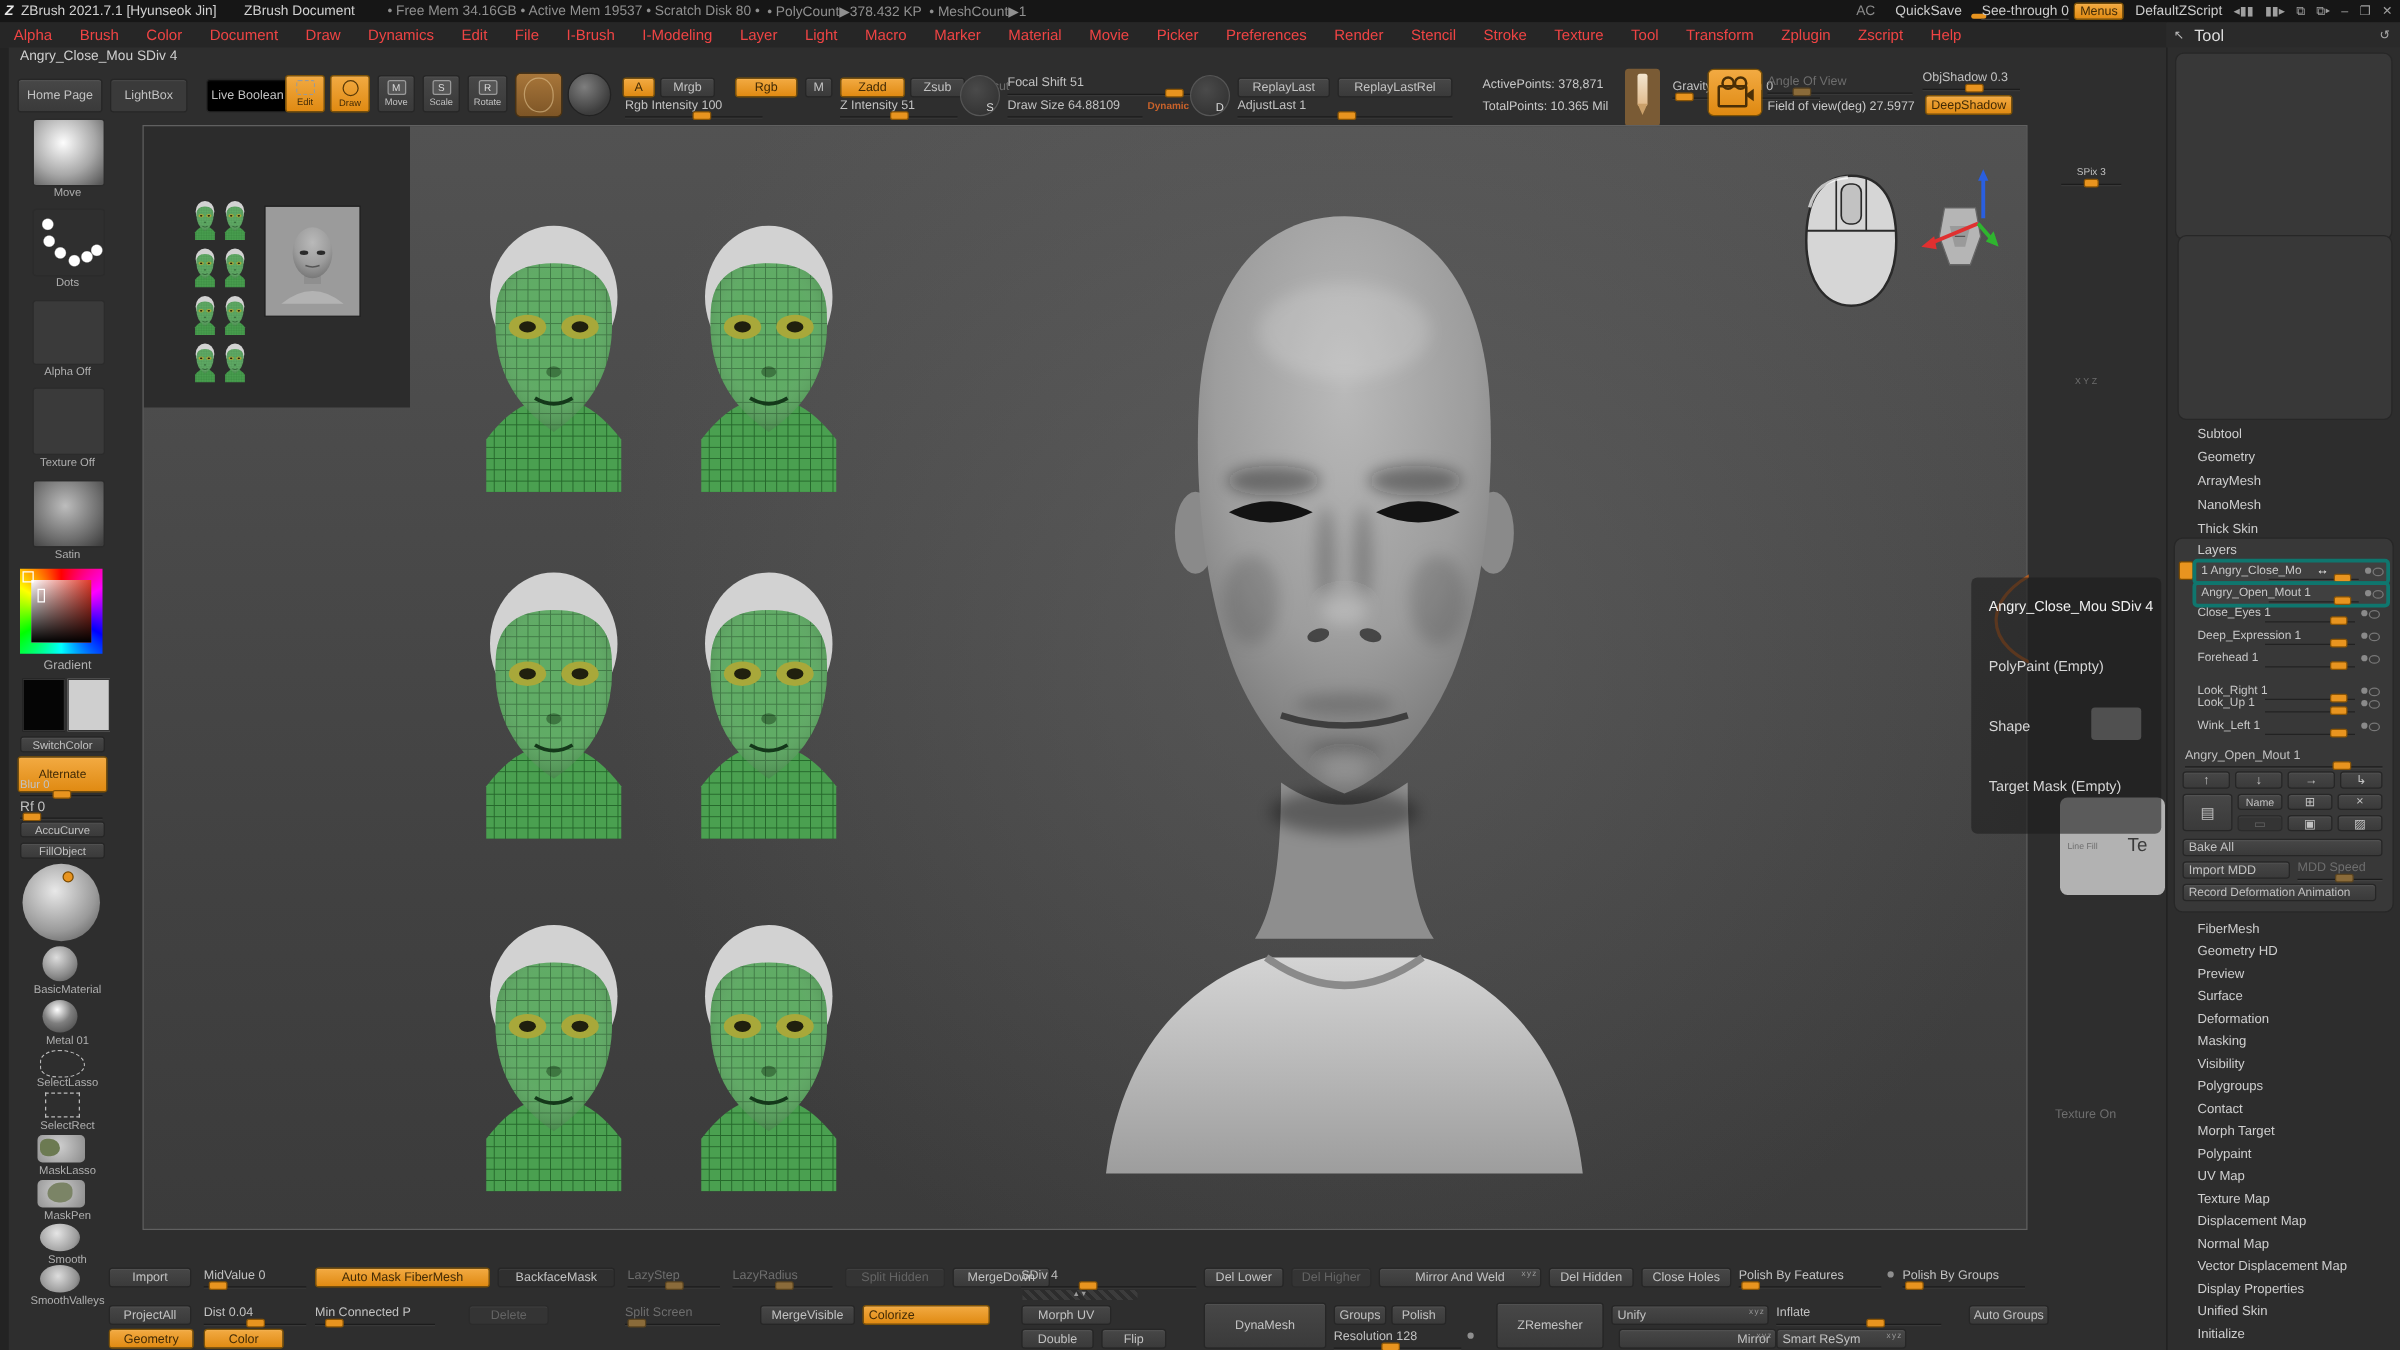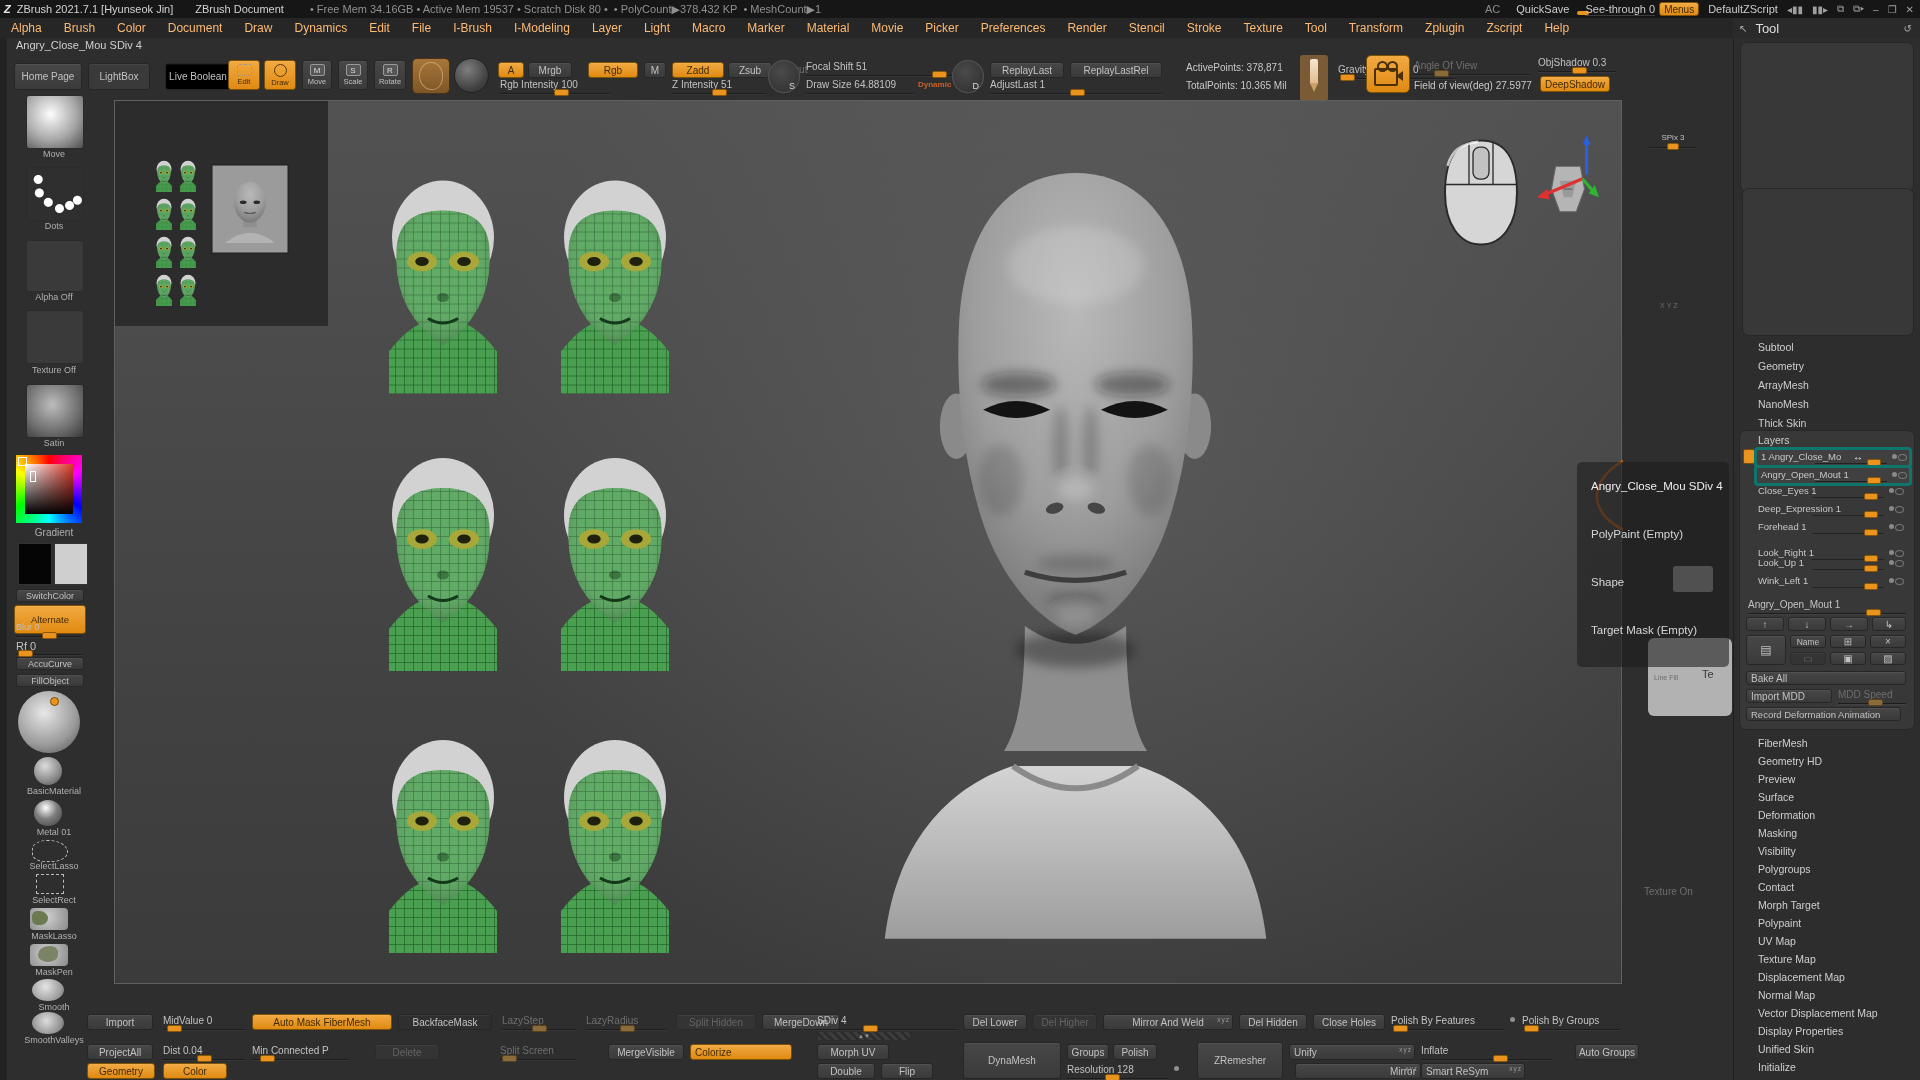--- a/index.html
+++ b/index.html
@@ -7,21 +7,21 @@
   .abs{position:absolute}
   .btn{position:absolute;background:linear-gradient(#474747,#3a3a3a);border:1px solid #262626;border-radius:3px;box-shadow:inset 0 1px 0 rgba(255,255,255,.06);color:#c2c2c2;font-size:10px;display:flex;align-items:center;justify-content:center;white-space:nowrap;box-sizing:border-box;height:16px;padding:0 4px;overflow:hidden}
   .btn.orange{background:linear-gradient(#f2aa42,#e08a12);color:#412a05;border-color:#7d5206}
   .btn.dimb{background:#343434;color:#646464;border-color:#2b2b2b}
   .dimt{color:#6e6e6e}
   .sl{position:absolute;font-size:10px;color:#c2c2c2;white-space:nowrap;height:15px}
   .sl .tr{position:absolute;left:0;bottom:0;height:1px;background:#1c1c1c;box-shadow:0 1px 0 rgba(255,255,255,.05);width:100%}
   .sl b{position:absolute;bottom:-2px;width:13px;height:5px;background:#e8941f;border:1px solid #8a5506;border-radius:2px}
   .sl.dim,.sl.dim b{color:#666}
   .sl.dim b{background:#8a6b3a;border-color:#5a4420}
-  .mi{padding:0 11px;color:#fdba74;font-size:12px;cursor:default}
+  .mi{padding:0 11px;color:#ef4444;font-size:12px;cursor:default}
   .sect{position:absolute;left:1758px;font-size:10.5px;color:#cfcfcf;width:150px}
   .group{position:absolute;background:#383838;border:1px solid #272727;border-radius:7px}
   .lrow{position:absolute;left:1754px;width:152px;height:15px}
   .lrow .lname{position:absolute;left:4px;top:1px;font-size:9.5px;color:#c8c8c8}
   .lrow .ltrack{position:absolute;left:58px;right:22px;bottom:1px;height:1px;background:#222}
   .lrow .lh{position:absolute;right:28px;bottom:-1px;width:12px;height:5px;background:#e8941f;border:1px solid #8a5506;border-radius:2px}
   .lrow .ldot{position:absolute;right:12px;top:4px;width:5px;height:5px;border-radius:50%;background:#8a8a8a}
   .lrow .leye{position:absolute;right:2px;top:4px;width:7px;height:5px;border:1px solid #777;border-radius:50%}
   .lrow.selrow{border:3px solid #0f766e;border-radius:4px;background:#404040}
   .thumb{position:absolute;left:18px;width:56px;background:#454545;border:1px solid #2b2b2b;border-radius:3px}
@@ -358,21 +358,21 @@
     <span class="popitem" style="top:162px">Target Mask (Empty)</span>
   </div>
 
   <div class="abs" style="left:1640px;top:90px;width:96px;height:900px">
 
     <div class="sl" style="left:9px;top:43px;width:48px;font-size:8px;text-align:center"><span>SPix 3</span><span class="tr"></span><b style="left:18px;width:10px"></b></div>
 
     <div class="abs dimt" style="left:20px;top:212px;font-size:7px;letter-spacing:2px">XYZ</div>
 
     <div class="abs" style="left:8px;top:548px;width:84px;height:78px;background:#c9c9c9;border-radius:6px;opacity:.85"></div>
-    <span class="abs" style="left:62px;top:578px;color:#3a3a3a;font-size:11px">Te</span>
+    <span class="abs" style="left:62px;top:578px;color:#3a3a3a;font-size:15px">Te</span>
 
     <div class="abs dimt" style="left:14px;top:584px;font-size:7px">Line Fill</div>
 
     <span class="abs dimt" style="left:4px;top:796px;font-size:10px">Texture On</span>
   </div>
 
   <div class="abs" style="left:1733px;top:38px;width:187px;height:1042px;background:#2d2d2d;border-left:1px solid #1f1f1f">
 
     <div class="group" style="left:6px;top:4px;width:172px;height:148px"></div>
 

